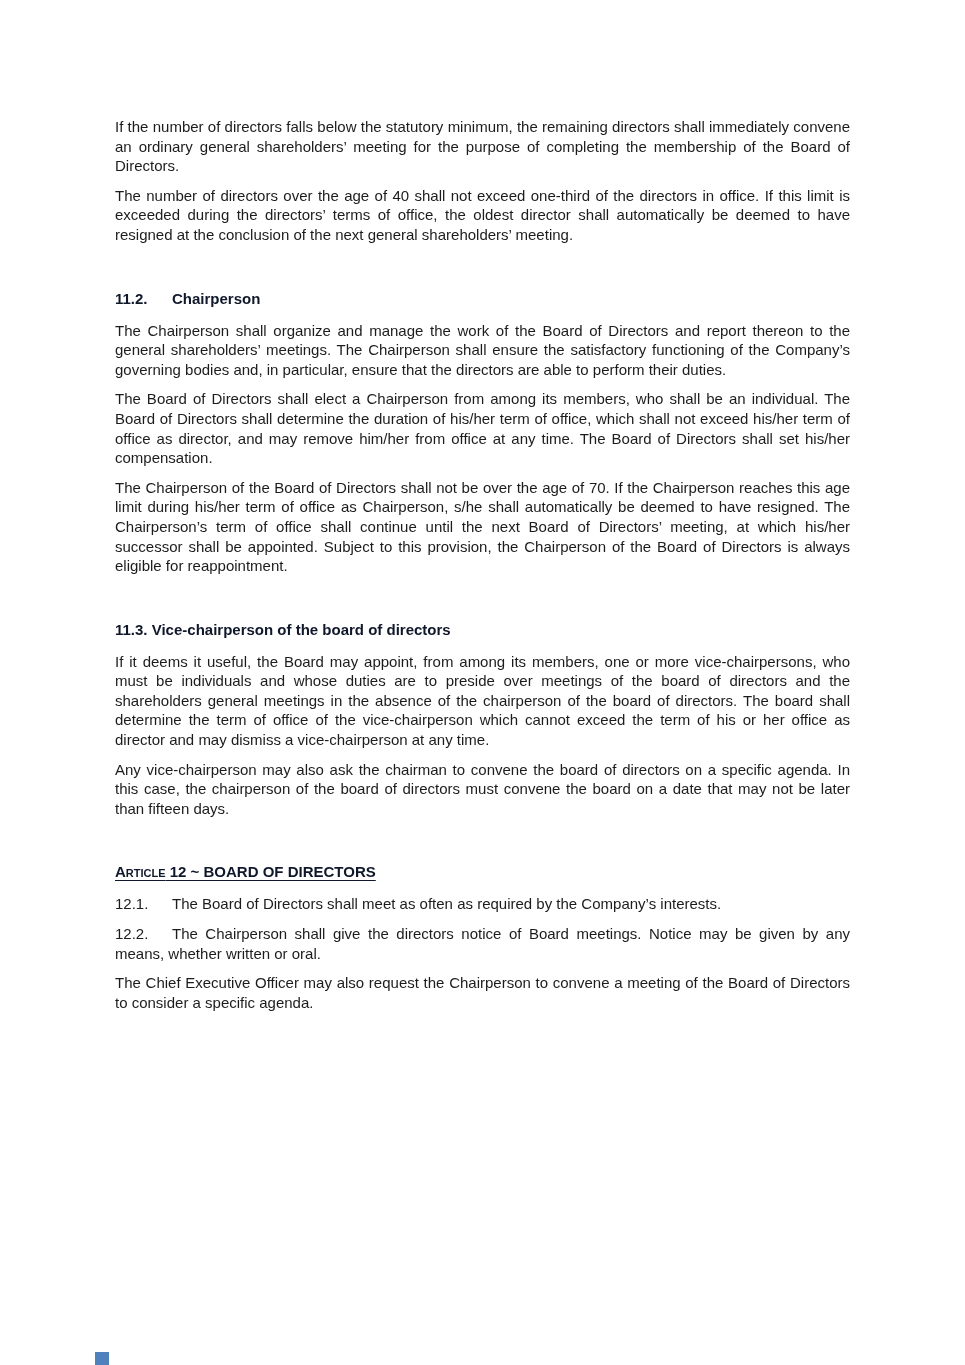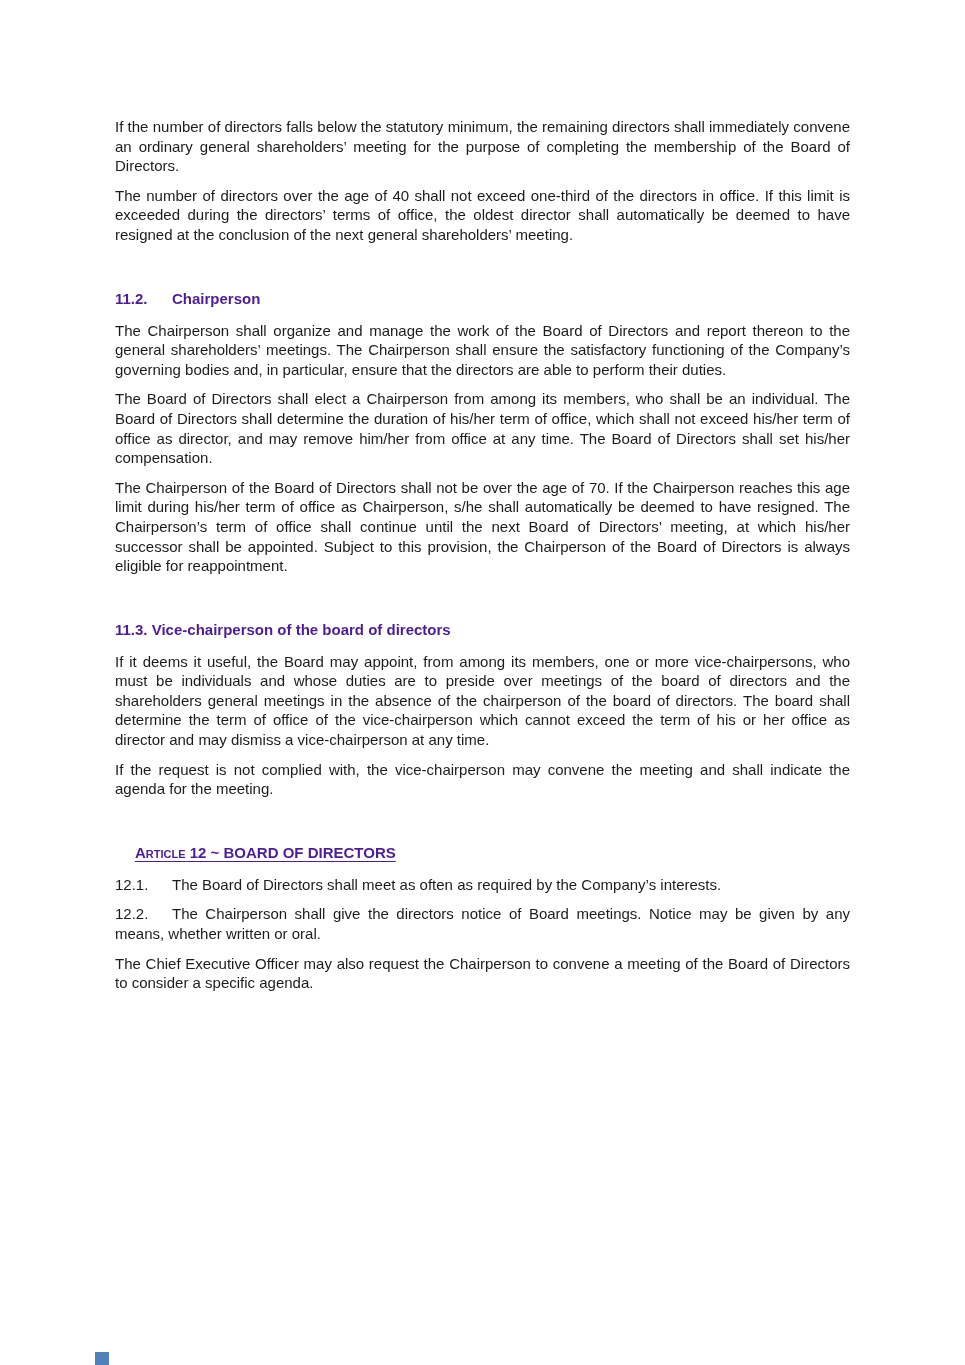--- a/index.html
+++ b/index.html
@@ -22,37 +22,36 @@
   }
   .content p {
     margin: 0 0 10px 0;
     text-align: justify;
   }
   h2 {
     font-size: 15px;
     line-height: 20px;
     font-weight: bold;
     margin: 44px 0 12px 0;
-    color: #4c1d95;
+    color: #0f172a;
   }
   .hnum {
     display: inline-block;
     width: 57px;
   }
   .pnum {
     display: inline-block;
     width: 57px;
   }
   .article-heading {
     text-decoration: underline;
     text-underline-offset: 3px;
   }
   .smallcaps {
     font-variant: small-caps;
-    margin-left: 20px;
   }
   .footer-mark {
     position: absolute;
     left: 95px;
     top: 1352px;
     width: 14px;
     height: 13px;
     background: #4f81bd;
   }
 </style>
@@ -67,21 +66,21 @@
 
     <h2 class="section-heading"><span class="hnum">11.2.</span><span>Chairperson</span></h2>
 
     <p>The Chairperson shall organize and manage the work of the Board of Directors and report thereon to the general shareholders’ meetings. The Chairperson shall ensure the satisfactory functioning of the Company’s governing bodies and, in particular, ensure that the directors are able to perform their duties.</p>
     <p>The Board of Directors shall elect a Chairperson from among its members, who shall be an individual. The Board of Directors shall determine the duration of his/her term of office, which shall not exceed his/her term of office as director, and may remove him/her from office at any time. The Board of Directors shall set his/her compensation.</p>
     <p>The Chairperson of the Board of Directors shall not be over the age of 70. If the Chairperson reaches this age limit during his/her term of office as Chairperson, s/he shall automatically be deemed to have resigned. The Chairperson’s term of office shall continue until the next Board of Directors’ meeting, at which his/her successor shall be appointed. Subject to this provision, the Chairperson of the Board of Directors is always eligible for reappointment.</p>
 
     <h2 class="section-heading">11.3. Vice-chairperson of the board of directors</h2>
 
     <p>If it deems it useful, the Board may appoint, from among its members, one or more vice-chairpersons, who must be individuals and whose duties are to preside over meetings of the board of directors and the shareholders general meetings in the absence of the chairperson of the board of directors. The board shall determine the term of office of the vice-chairperson which cannot exceed the term of his or her office as director and may dismiss a vice-chairperson at any time.</p>
-    <p>If the request is not complied with, the vice-chairperson may convene the meeting and shall indicate the agenda for the meeting.</p>
+    <p>Any vice-chairperson may also ask the chairman to convene the board of directors on a specific agenda. In this case, the chairperson of the board of directors must convene the board on a date that may not be later than fifteen days.</p>
 
     <h2 class="article-heading"><span class="smallcaps">Article</span><span> 12 ~ BOARD OF DIRECTORS</span></h2>
 
     <p class="numbered"><span class="pnum">12.1.</span><span>The Board of Directors shall meet as often as required by the Company’s interests.</span></p>
     <p class="numbered"><span class="pnum">12.2.</span><span>The Chairperson shall give the directors notice of Board meetings. Notice may be given by any means, whether written or oral.</span></p>
 
     <p>The Chief Executive Officer may also request the Chairperson to convene a meeting of the Board of Directors to consider a specific agenda.</p>
 
   </div>
 

